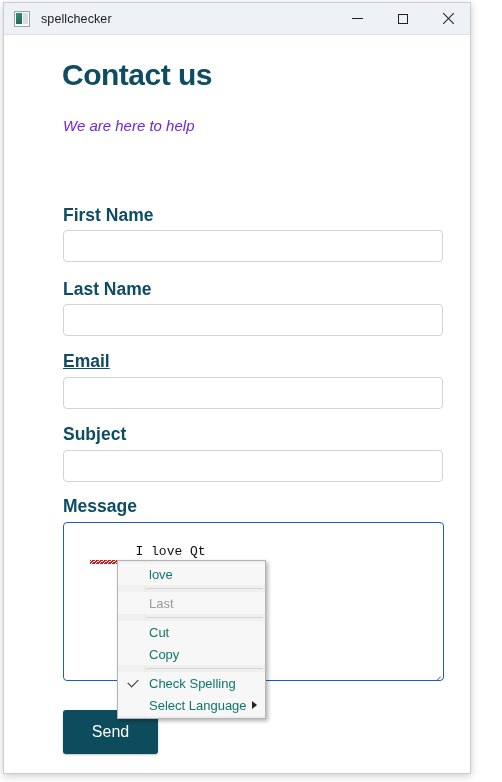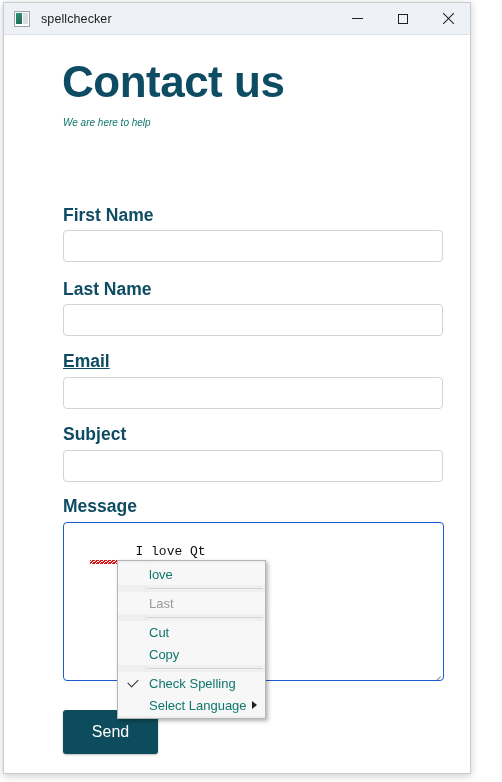--- a/index.html
+++ b/index.html
@@ -103,33 +103,33 @@
     position: relative;
     height: 740px;
     background: #ffffff;
     padding: 0;
   }
 
   #page-title {
     position: absolute;
     left: 58px;
     top: 25px;
-    font-size: 44px;
+    font-size: 30px;
     font-weight: bold;
     color: #0d4c63;
     letter-spacing: -0.5px;
     line-height: 1;
   }
   #page-subtitle {
     position: absolute;
     left: 59px;
     top: 82px;
-    font-size: 10px;
+    font-size: 15px;
     font-style: italic;
-    color: #0f766e;
+    color: #6d28d9;
   }
 
   .field-label {
     position: absolute;
     left: 59px;
     font-size: 17.5px;
     font-weight: bold;
     color: #0d4c63;
   }
   .text-input {

